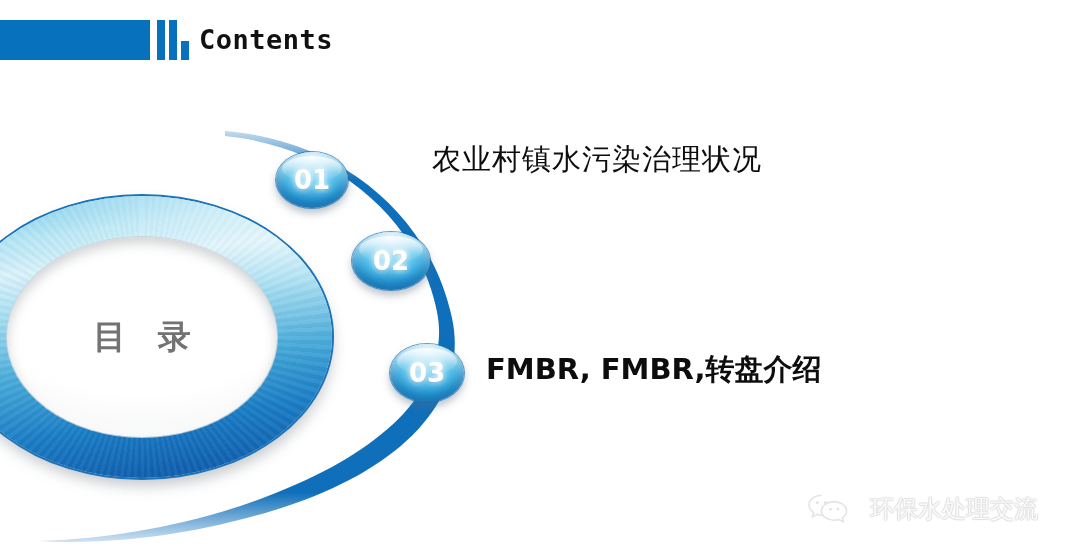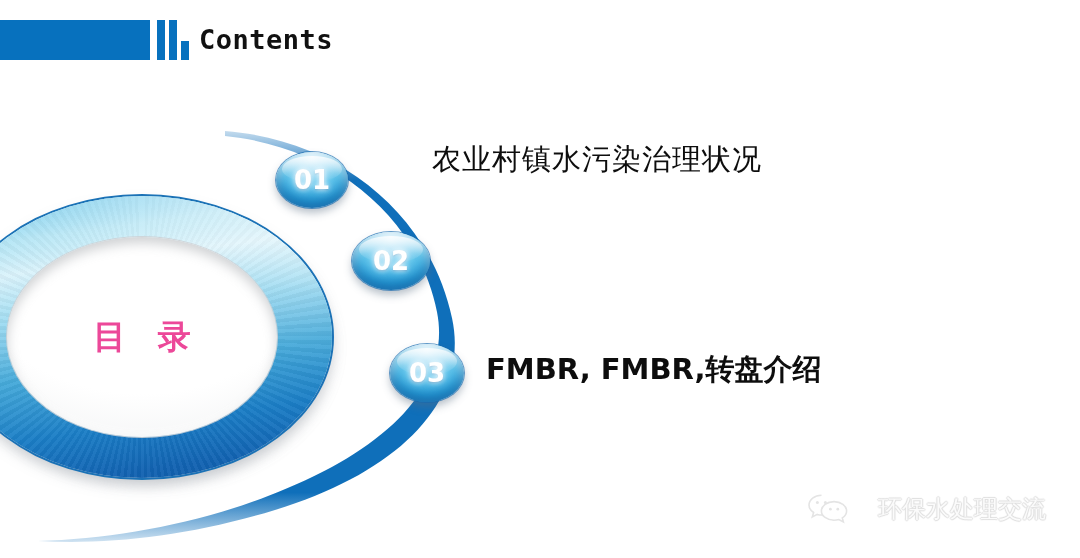--- a/index.html
+++ b/index.html
@@ -126,21 +126,21 @@
     left: 55px;
     top: 41px;
     width: 270px;
     height: 200px;
     display: flex;
     align-items: center;
     justify-content: center;
     font-family: "DejaVu Sans", sans-serif;
     font-size: 33px;
     font-weight: bold;
-    color: #ec4899;
+    color: #737373;
     letter-spacing: 10px;
     text-indent: 10px;
   }
 
   
   #curve-svg {
     position: absolute;
     left: 0;
     top: 0;
     width: 1080px;
@@ -226,21 +226,21 @@
     letter-spacing: 0px;
   }
 
   
   #watermark {
     position: absolute;
     left: 806px;
     top: 492px;
     display: flex;
     align-items: center;
-    gap: 26px;
+    gap: 18px;
     opacity: 0.92;
   }
   #watermark-icon {
     width: 46px;
     height: 34px;
     flex: 0 0 auto;
   }
   #watermark-text {
     font-family: "DejaVu Sans", sans-serif;
     font-size: 24px;

